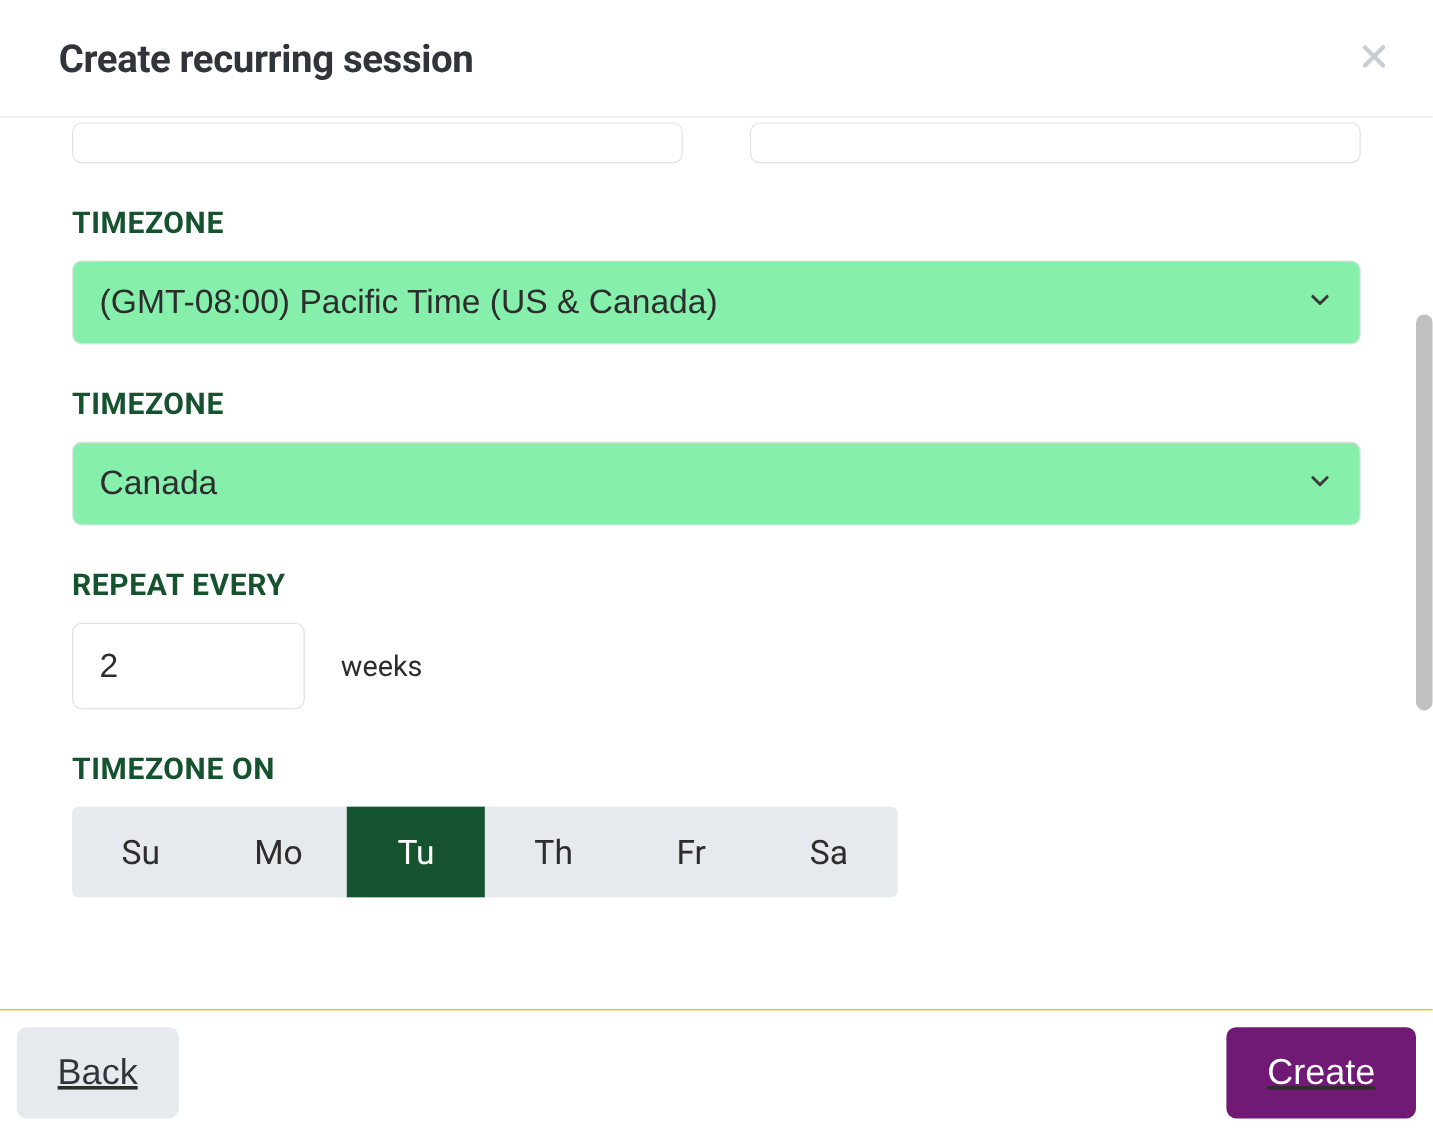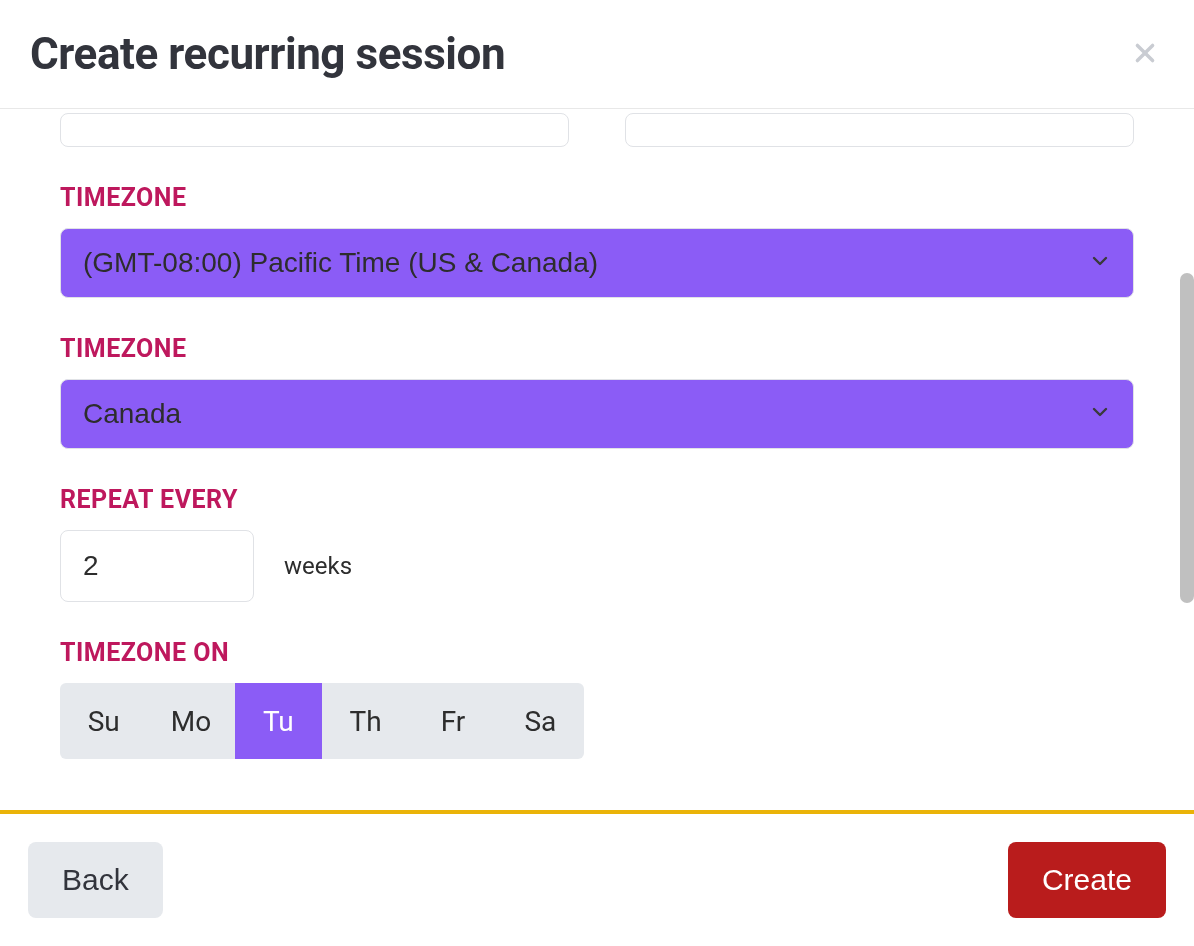--- a/index.html
+++ b/index.html
@@ -1,41 +1,41 @@
 <!DOCTYPE html>
 <html><head>
 <meta charset="utf-8">
 <style>
   * { box-sizing: border-box; margin: 0; padding: 0; }
   html, body { width: 1194px; height: 946px; font-family: -apple-system, BlinkMacSystemFont, "Segoe UI", Roboto, Helvetica, Arial, sans-serif; background: #fff; color: #2d2d2d; overflow: hidden; }
   .modal { width: 1194px; height: 946px; display: flex; flex-direction: column; position: relative; }
   .modal-header { padding: 28px 30px 28px 30px; border-bottom: 1px solid #e8e8e8; display: flex; align-items: center; justify-content: space-between; }
-  .modal-title { font-size: 44px; font-weight: 700; color: #32343c; letter-spacing: -0.01em; }
+  .modal-title { font-size: 32px; font-weight: 700; color: #32343c; letter-spacing: -0.01em; margin-left: 19px; }
   .close-btn { background: none; border: none; cursor: pointer; padding: 6px; color: #c9ccd2; display: flex; align-items: center; justify-content: center; }
   .close-btn svg { width: 26px; height: 26px; }
   .modal-body { flex: 1; overflow-y: auto; padding: 0 60px 40px 60px; position: relative; }
   .scroll-indicator { position: absolute; right: 0; top: 164px; width: 14px; height: 330px; background: #c0c0c0; border-radius: 7px; }
   .body-inner { width: 100%; }
   .top-row { display: flex; gap: 56px; margin-top: 4px; margin-bottom: 36px; }
   .half-input { flex: 1; height: 34px; border: 1px solid #e0e2e6; border-radius: 8px; background: #fff; }
-  .field-label { font-size: 25px; font-weight: 700; color: #be185d; letter-spacing: 0.02em; margin-bottom: 16px; }
+  .field-label { font-size: 25px; font-weight: 700; color: #14532d; letter-spacing: 0.02em; margin-bottom: 16px; }
   .select-wrap { position: relative; margin-bottom: 36px; }
-  .select { width: 100%; height: 70px; border: 1px solid #e0e2e6; border-radius: 8px; background: #8b5cf6; font-size: 28px; color: #2d2d2d; padding: 0 60px 0 22px; appearance: none; -webkit-appearance: none; cursor: pointer; text-align: left; }
+  .select { width: 100%; height: 70px; border: 1px solid #e0e2e6; border-radius: 8px; background: #86efac; font-size: 28px; color: #2d2d2d; padding: 0 60px 0 22px; appearance: none; -webkit-appearance: none; cursor: pointer; text-align: left; }
   .chev { position: absolute; right: 22px; top: 50%; transform: translateY(-50%); pointer-events: none; color: #3a3a3a; }
   .chev svg { width: 24px; height: 24px; }
   .repeat-every-row { display: flex; align-items: center; gap: 30px; margin-bottom: 36px; }
   .num-input { width: 194px; height: 72px; border: 1px solid #e0e2e6; border-radius: 8px; font-size: 28px; color: #2d2d2d; padding: 0 22px; background: #fff; }
   .unit { font-size: 24px; color: #2d2d2d; }
-  .days-row { display: flex; width: 524px; height: 76px; background: #e6e9ed; border-radius: 6px; overflow: hidden; }
+  .days-row { display: flex; width: 688px; height: 76px; background: #e6e9ed; border-radius: 6px; overflow: hidden; }
   .day { flex: 1; display: flex; align-items: center; justify-content: center; font-size: 28px; color: #2d2d2d; cursor: pointer; user-select: none; }
-  .day.selected { background: #8b5cf6; color: #fff; }
-  .modal-footer { border-top: 4px solid #eab308; padding: 28px; display: flex; justify-content: space-between; align-items: center; }
+  .day.selected { background: #14532d; color: #fff; }
+  .modal-footer { border-top: 1px solid #eab308; padding: 14px; display: flex; justify-content: space-between; align-items: center; text-decoration: underline; }
   .btn { height: 76px; border-radius: 8px; font-size: 30px; padding: 0 34px; border: none; cursor: pointer; display: inline-flex; align-items: center; justify-content: center; }
   .btn-secondary { background: #e6e9ed; color: #32343c; }
-  .btn-primary { background: #b91c1c; color: #fff; }
+  .btn-primary { background: #701a75; color: #fff; }
 </style>
 </head>
 <body>
 
 <div class="modal">
 
   <div class="modal-header">
     <h1 class="modal-title">Create recurring session</h1>
     <button class="close-btn">
       <span>

